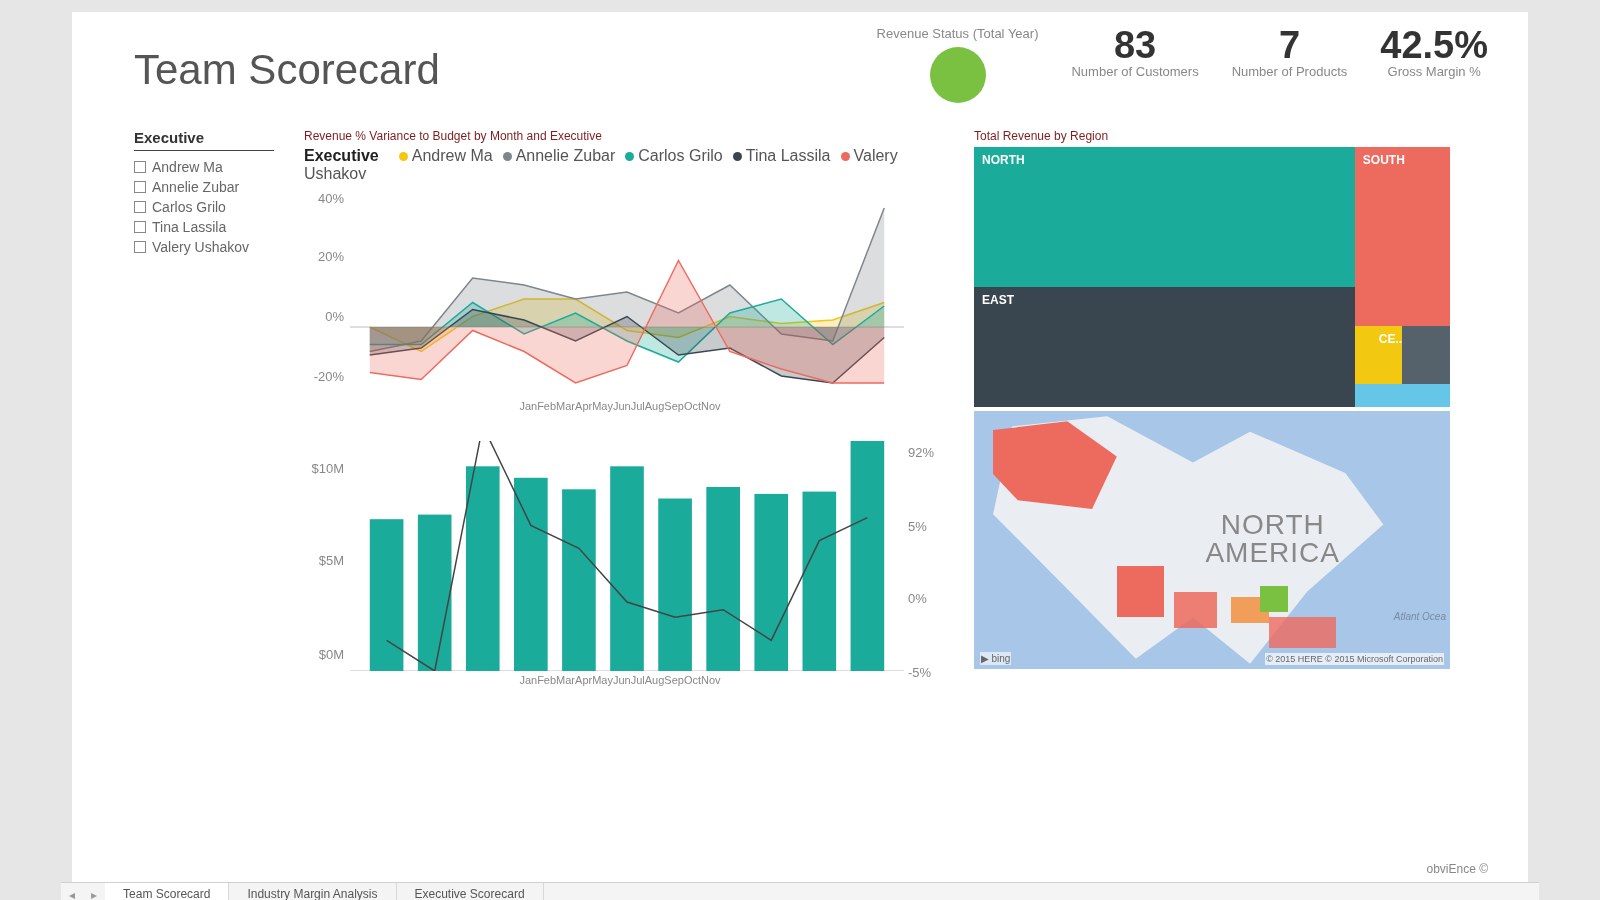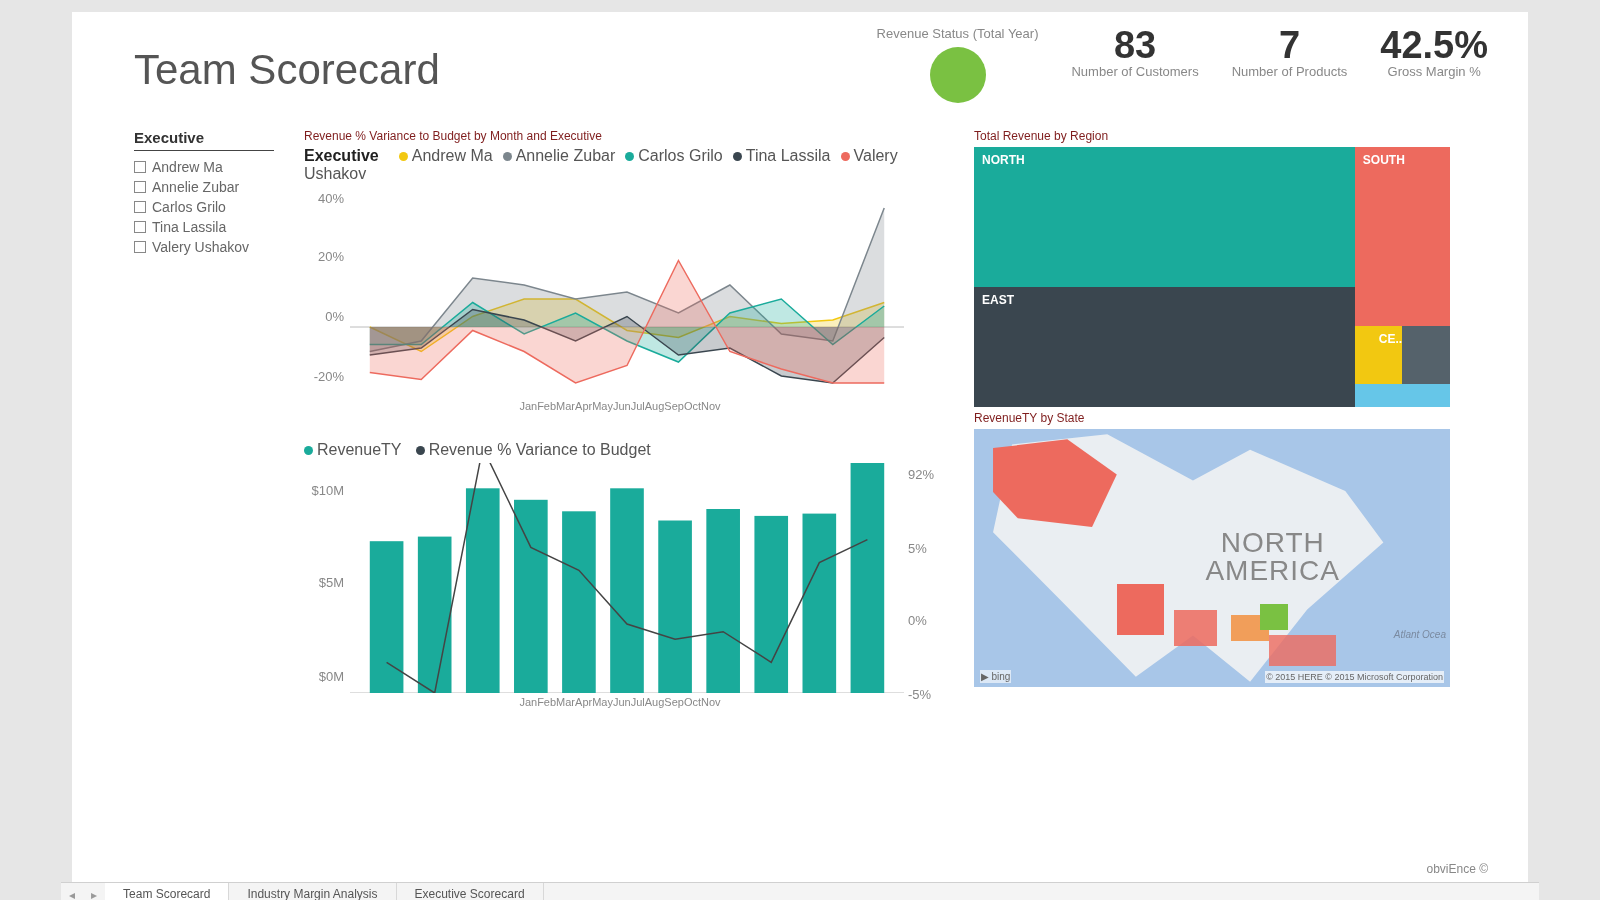--- a/index.html
+++ b/index.html
@@ -127,24 +127,20 @@
             <span>Jun</span>
             <span>Jul</span>
             <span>Aug</span>
             <span>Sep</span>
             <span>Oct</span>
             <span>Nov</span>
           </div>
       </div>
 
       <div style="height:24px"></div>
-      <div class="legend">
-        <span class="leg-dot" style="background:#1aab9b;margin-left:0"></span><span>RevenueTY</span>
-        <span class="leg-dot" style="background:#3a464f"></span><span>Revenue % Variance to Budget</span>
-      </div>
       <div class="chart-box" style="height:260px">
         <span class="ylabel" style="top:20px">$10M</span>
         <span class="ylabel" style="top:112px">$5M</span>
         <span class="ylabel" style="top:206px">$0M</span>
         <span class="ylabel" style="top:4px;left:604px;text-align:left">92%</span>
         <span class="ylabel" style="top:78px;left:604px;text-align:left">5%</span>
         <span class="ylabel" style="top:150px;left:604px;text-align:left">0%</span>
         <span class="ylabel" style="top:224px;left:604px;text-align:left">-5%</span>
         <svg id="combo-svg" viewBox="0 0 560 230" preserveAspectRatio="none" style="margin-left:46px;width:554px;height:230px">
             <line class="axis-line" x1="0" x2="560" y1="230" y2="230"></line>
@@ -183,21 +179,20 @@
         <div class="treemap" id="treemap">
             <div class="tm-cell" style="left: 0%; top: 0%; width: 80%; height: 54%; background: rgb(26, 171, 155);">NORTH</div>
             <div class="tm-cell" style="left: 0%; top: 54%; width: 80%; height: 46%; background: rgb(58, 70, 79);">EAST</div>
             <div class="tm-cell" style="left: 80%; top: 0%; width: 20%; height: 69%; background: rgb(237, 106, 94);">SOUTH</div>
             <div class="tm-cell" style="left: 80%; top: 69%; width: 10%; height: 22%; background: rgb(242, 200, 17); padding-left: 24px;">CE...</div>
             <div class="tm-cell" style="left: 90%; top: 69%; width: 10%; height: 22%; background: rgb(85, 98, 107);"></div>
             <div class="tm-cell" style="left: 80%; top: 91%; width: 20%; height: 9%; background: rgb(102, 198, 232);"></div>
           </div>
       </div>
       <div>
-        <div class="chart-title">RevenueTY by State</div>
         <div class="mapbox">
 
           <div style="position:absolute;inset:0;background:#eaeef2;clip-path:polygon(8% 6%,28% 2%,46% 20%,58% 8%,78% 24%,86% 44%,70% 70%,58% 98%,46% 80%,34% 96%,18% 66%,4% 40%)"></div>
           <div class="map-shape" style="left:4%;top:4%;width:26%;height:34%;clip-path:polygon(0 10%,60% 0,100% 40%,80% 100%,20% 90%,0 60%)"></div>
           <div class="map-shape" style="left:30%;top:60%;width:10%;height:20%"></div>
           <div class="map-shape" style="left:42%;top:70%;width:9%;height:14%;opacity:.85"></div>
           <div class="map-shape" style="left:54%;top:72%;width:8%;height:10%;background:#f19e5a"></div>
           <div class="map-shape" style="left:60%;top:68%;width:6%;height:10%;background:#7ac142"></div>
           <div class="map-shape" style="left:62%;top:80%;width:14%;height:12%;opacity:.8"></div>
           <div class="maplabel">NORTH<br>AMERICA</div>

